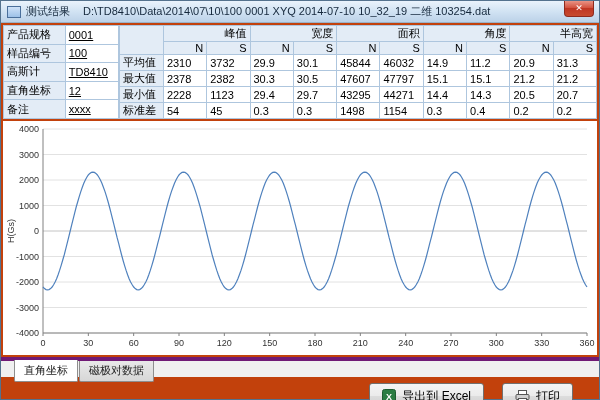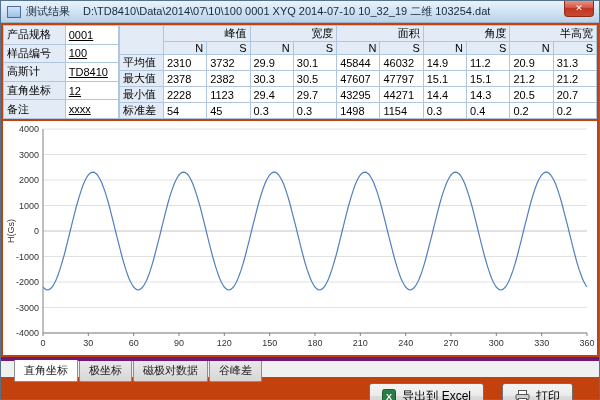--- a/index.html
+++ b/index.html
@@ -228,23 +228,21 @@
         <text class="tick" x="584" y="225" text-anchor="middle">360</text>
         <line x1="40" y1="8" x2="40" y2="212" stroke="#808080"></line>
         <line x1="40" y1="212" x2="584" y2="212" stroke="#808080"></line>
         <text class="tick" transform="translate(11,110) rotate(-90)" text-anchor="middle">H(Gs)</text>
         <polyline points="40.0,166.0 41.5,167.6 43.0,168.6 44.5,168.9 46.0,168.6 47.6,167.6 49.1,166.0 50.6,163.8 52.1,161.0 53.6,157.7 55.1,153.8 56.6,149.4 58.1,144.6 59.6,139.5 61.2,134.0 62.7,128.2 64.2,122.2 65.7,116.2 67.2,110.0 68.7,103.8 70.2,97.8 71.7,91.8 73.2,86.0 74.8,80.5 76.3,75.4 77.8,70.6 79.3,66.2 80.8,62.3 82.3,59.0 83.8,56.2 85.3,54.0 86.8,52.4 88.4,51.4 89.9,51.1 91.4,51.4 92.9,52.4 94.4,54.0 95.9,56.2 97.4,59.0 98.9,62.3 100.4,66.2 102.0,70.6 103.5,75.4 105.0,80.5 106.5,86.0 108.0,91.8 109.5,97.8 111.0,103.8 112.5,110.0 114.0,116.2 115.6,122.2 117.1,128.2 118.6,134.0 120.1,139.5 121.6,144.6 123.1,149.4 124.6,153.8 126.1,157.7 127.6,161.0 129.2,163.8 130.7,166.0 132.2,167.6 133.7,168.6 135.2,168.9 136.7,168.6 138.2,167.6 139.7,166.0 141.2,163.8 142.8,161.0 144.3,157.7 145.8,153.8 147.3,149.4 148.8,144.6 150.3,139.5 151.8,134.0 153.3,128.2 154.8,122.2 156.4,116.2 157.9,110.0 159.4,103.8 160.9,97.8 162.4,91.8 163.9,86.0 165.4,80.5 166.9,75.4 168.4,70.6 170.0,66.2 171.5,62.3 173.0,59.0 174.5,56.2 176.0,54.0 177.5,52.4 179.0,51.4 180.5,51.1 182.0,51.4 183.6,52.4 185.1,54.0 186.6,56.2 188.1,59.0 189.6,62.3 191.1,66.2 192.6,70.6 194.1,75.4 195.6,80.5 197.2,86.0 198.7,91.8 200.2,97.8 201.7,103.8 203.2,110.0 204.7,116.2 206.2,122.2 207.7,128.2 209.2,134.0 210.8,139.5 212.3,144.6 213.8,149.4 215.3,153.8 216.8,157.7 218.3,161.0 219.8,163.8 221.3,166.0 222.8,167.6 224.4,168.6 225.9,168.9 227.4,168.6 228.9,167.6 230.4,166.0 231.9,163.8 233.4,161.0 234.9,157.7 236.4,153.8 238.0,149.4 239.5,144.6 241.0,139.5 242.5,134.0 244.0,128.2 245.5,122.2 247.0,116.2 248.5,110.0 250.0,103.8 251.6,97.8 253.1,91.8 254.6,86.0 256.1,80.5 257.6,75.4 259.1,70.6 260.6,66.2 262.1,62.3 263.6,59.0 265.2,56.2 266.7,54.0 268.2,52.4 269.7,51.4 271.2,51.1 272.7,51.4 274.2,52.4 275.7,54.0 277.2,56.2 278.8,59.0 280.3,62.3 281.8,66.2 283.3,70.6 284.8,75.4 286.3,80.5 287.8,86.0 289.3,91.8 290.8,97.8 292.4,103.8 293.9,110.0 295.4,116.2 296.9,122.2 298.4,128.2 299.9,134.0 301.4,139.5 302.9,144.6 304.4,149.4 306.0,153.8 307.5,157.7 309.0,161.0 310.5,163.8 312.0,166.0 313.5,167.6 315.0,168.6 316.5,168.9 318.0,168.6 319.6,167.6 321.1,166.0 322.6,163.8 324.1,161.0 325.6,157.7 327.1,153.8 328.6,149.4 330.1,144.6 331.6,139.5 333.2,134.0 334.7,128.2 336.2,122.2 337.7,116.2 339.2,110.0 340.7,103.8 342.2,97.8 343.7,91.8 345.2,86.0 346.8,80.5 348.3,75.4 349.8,70.6 351.3,66.2 352.8,62.3 354.3,59.0 355.8,56.2 357.3,54.0 358.8,52.4 360.4,51.4 361.9,51.1 363.4,51.4 364.9,52.4 366.4,54.0 367.9,56.2 369.4,59.0 370.9,62.3 372.4,66.2 374.0,70.6 375.5,75.4 377.0,80.5 378.5,86.0 380.0,91.8 381.5,97.8 383.0,103.8 384.5,110.0 386.0,116.2 387.6,122.2 389.1,128.2 390.6,134.0 392.1,139.5 393.6,144.6 395.1,149.4 396.6,153.8 398.1,157.7 399.6,161.0 401.2,163.8 402.7,166.0 404.2,167.6 405.7,168.6 407.2,168.9 408.7,168.6 410.2,167.6 411.7,166.0 413.2,163.8 414.8,161.0 416.3,157.7 417.8,153.8 419.3,149.4 420.8,144.6 422.3,139.5 423.8,134.0 425.3,128.2 426.8,122.2 428.4,116.2 429.9,110.0 431.4,103.8 432.9,97.8 434.4,91.8 435.9,86.0 437.4,80.5 438.9,75.4 440.4,70.6 442.0,66.2 443.5,62.3 445.0,59.0 446.5,56.2 448.0,54.0 449.5,52.4 451.0,51.4 452.5,51.1 454.0,51.4 455.6,52.4 457.1,54.0 458.6,56.2 460.1,59.0 461.6,62.3 463.1,66.2 464.6,70.6 466.1,75.4 467.6,80.5 469.2,86.0 470.7,91.8 472.2,97.8 473.7,103.8 475.2,110.0 476.7,116.2 478.2,122.2 479.7,128.2 481.2,134.0 482.8,139.5 484.3,144.6 485.8,149.4 487.3,153.8 488.8,157.7 490.3,161.0 491.8,163.8 493.3,166.0 494.8,167.6 496.4,168.6 497.9,168.9 499.4,168.6 500.9,167.6 502.4,166.0 503.9,163.8 505.4,161.0 506.9,157.7 508.4,153.8 510.0,149.4 511.5,144.6 513.0,139.5 514.5,134.0 516.0,128.2 517.5,122.2 519.0,116.2 520.5,110.0 522.0,103.8 523.6,97.8 525.1,91.8 526.6,86.0 528.1,80.5 529.6,75.4 531.1,70.6 532.6,66.2 534.1,62.3 535.6,59.0 537.2,56.2 538.7,54.0 540.2,52.4 541.7,51.4 543.2,51.1 544.7,51.4 546.2,52.4 547.7,54.0 549.2,56.2 550.8,59.0 552.3,62.3 553.8,66.2 555.3,70.6 556.8,75.4 558.3,80.5 559.8,86.0 561.3,91.8 562.8,97.8 564.4,103.8 565.9,110.0 567.4,116.2 568.9,122.2 570.4,128.2 571.9,134.0 573.4,139.5 574.9,144.6 576.4,149.4 578.0,153.8 579.5,157.7 581.0,161.0 582.5,163.8 584.0,166.0" fill="none" stroke="#4f81bd" stroke-width="1.2"></polyline>
       </svg>
   </div>
 
   <div class="tabbar">
     <div class="tab active">直角坐标</div>
-    <div class="tab">极坐标</div>
     <div class="tab">磁极对数据</div>
-    <div class="tab">谷峰差</div>
   </div>
 
   <div class="btnbar">
     <button class="btn">
       <span class="icon">
         <svg width="14" height="14" viewBox="0 0 14 14">
             <rect x="0.5" y="0.5" width="13" height="13" rx="2" fill="#2a7d43" stroke="#1d5c30"></rect>
             <text x="7" y="10.5" text-anchor="middle" font-size="9" font-weight="bold" fill="#fff" font-family="Liberation Sans, sans-serif">X</text>
           </svg>
       </span>

